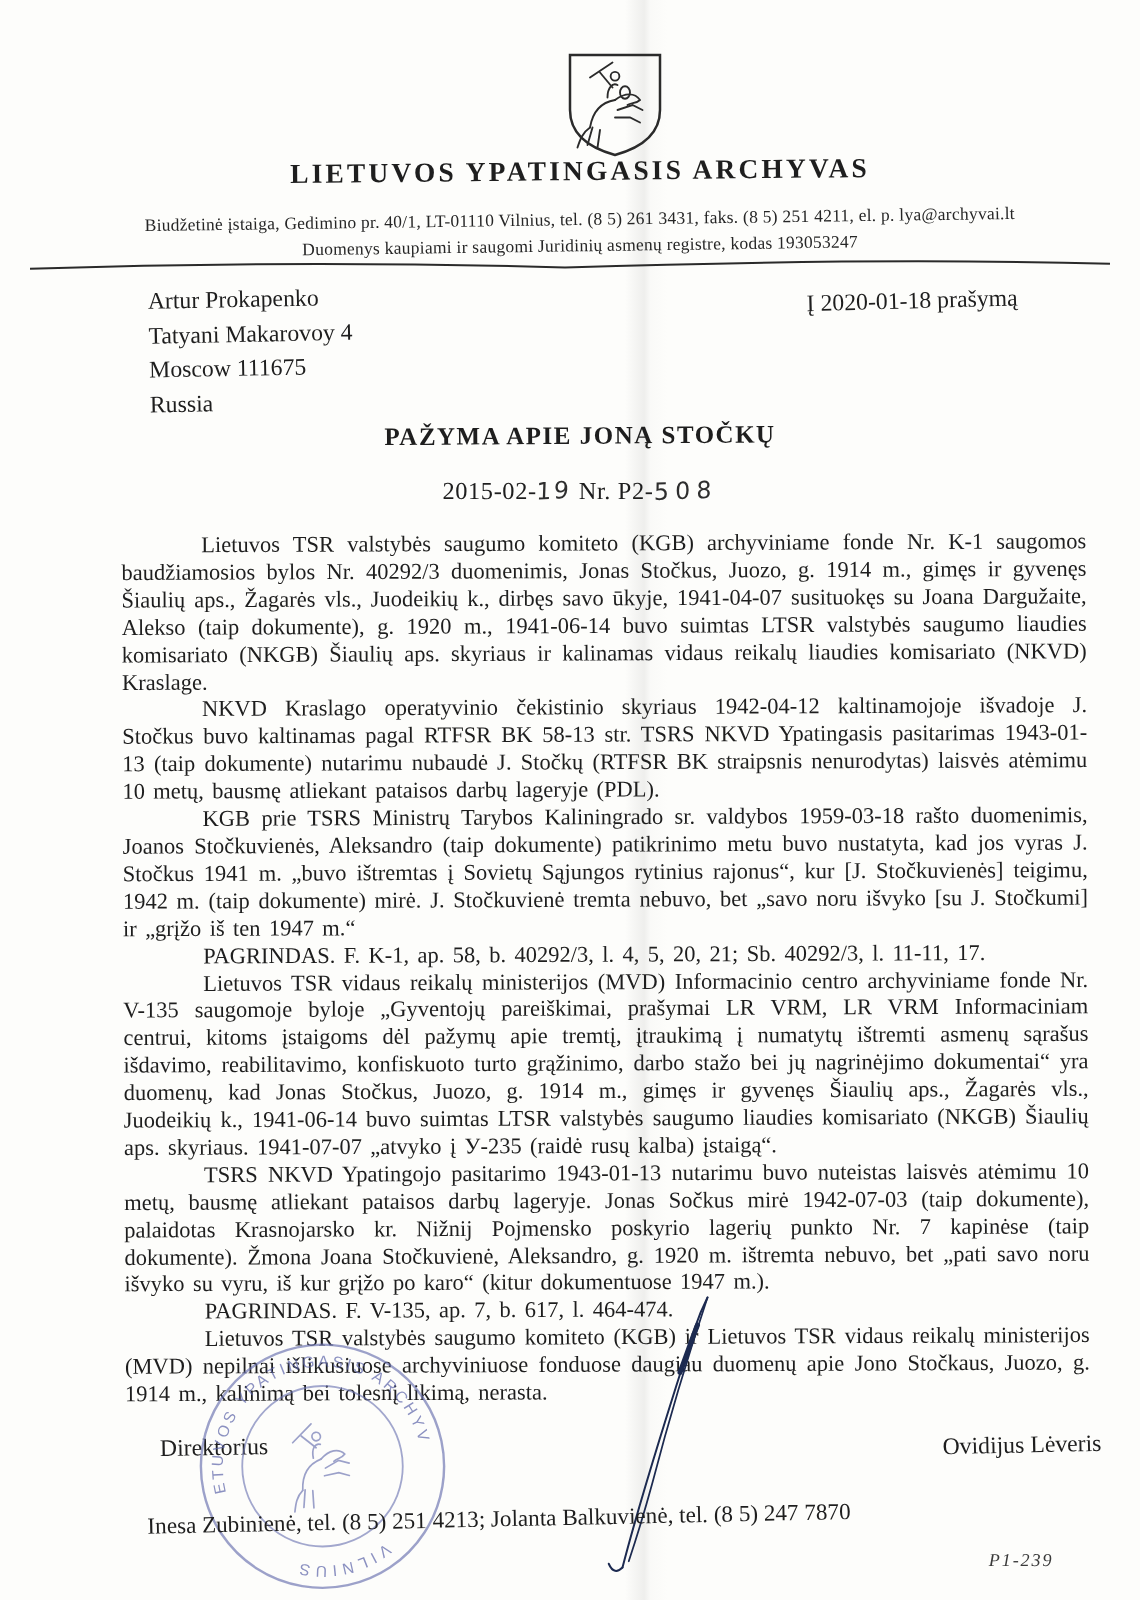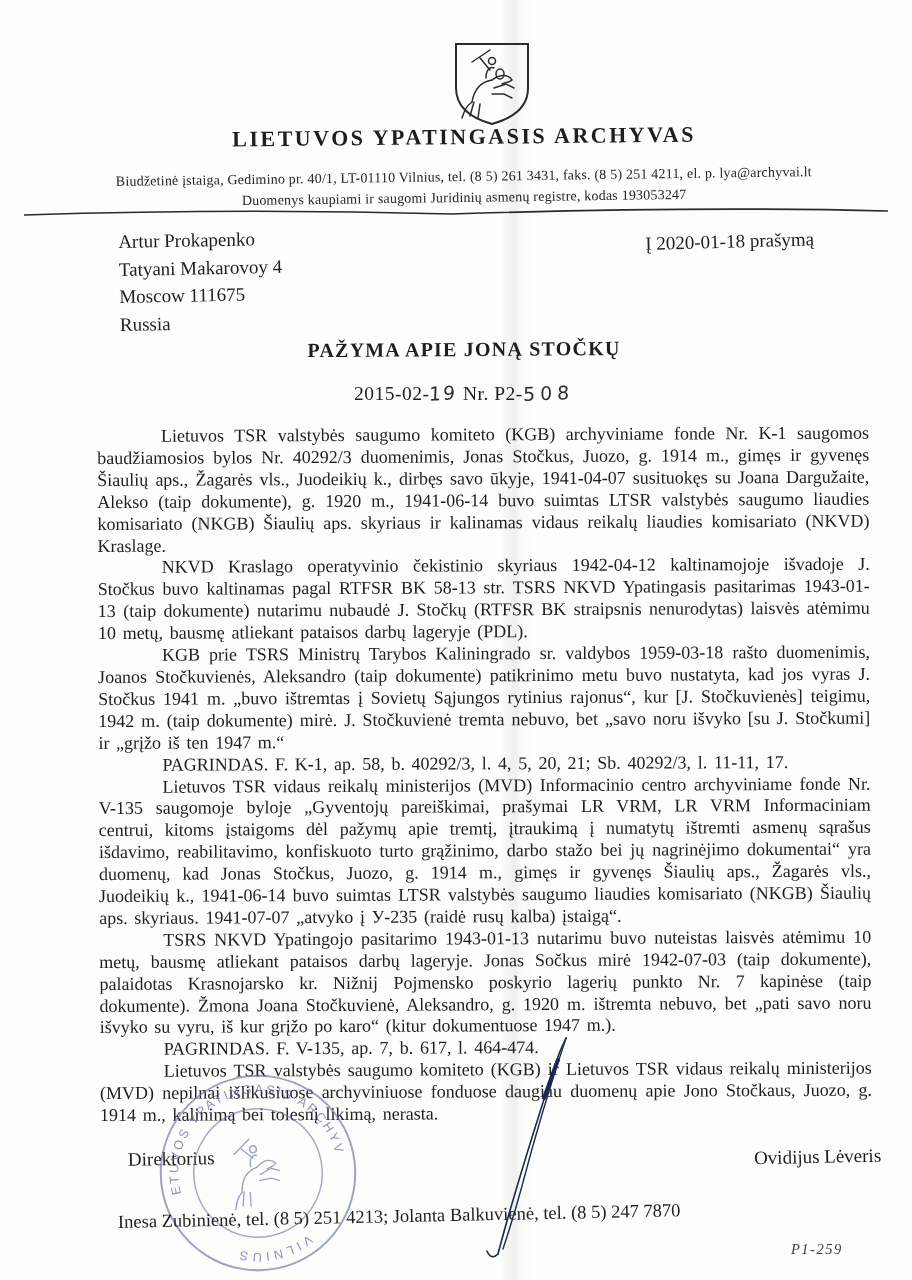--- a/index.html
+++ b/index.html
@@ -164,15 +164,15 @@
   <svg class="pen-layer" viewBox="0 0 912 1280">
     <g fill="none" stroke="#1c2a50" stroke-linecap="round">
       <path stroke-width="1.6" d="M498,1254 C512,1200 534,1130 556,1062 C560,1050 564,1042 566,1038"></path>
       <path stroke-width="1.4" d="M566,1038 C548,1092 534,1140 522,1186 C516,1208 508,1234 503,1249"></path>
       <path stroke-width="4" d="M544,1098 C550,1082 554,1070 558,1060"></path>
       <path stroke-width="1.6" d="M498,1254 C494,1258 490,1258 487,1251"></path>
     </g>
   </svg>
 
   <div class="contacts">Inesa Zubinienė, tel. (8 5) 251 4213; Jolanta Balkuvienė, tel. (8 5) 247 7870</div>
-  <div class="page-code">P1-259</div>
+  <div class="page-code">P1-239</div>
 
 </div>
 
 </body></html>

